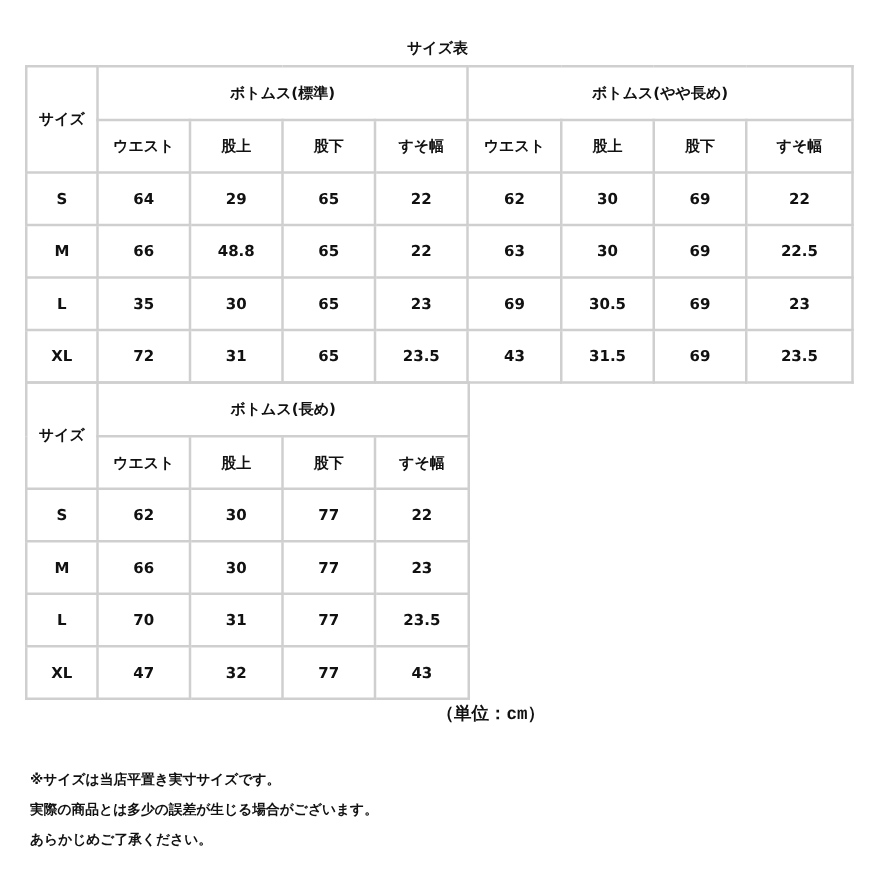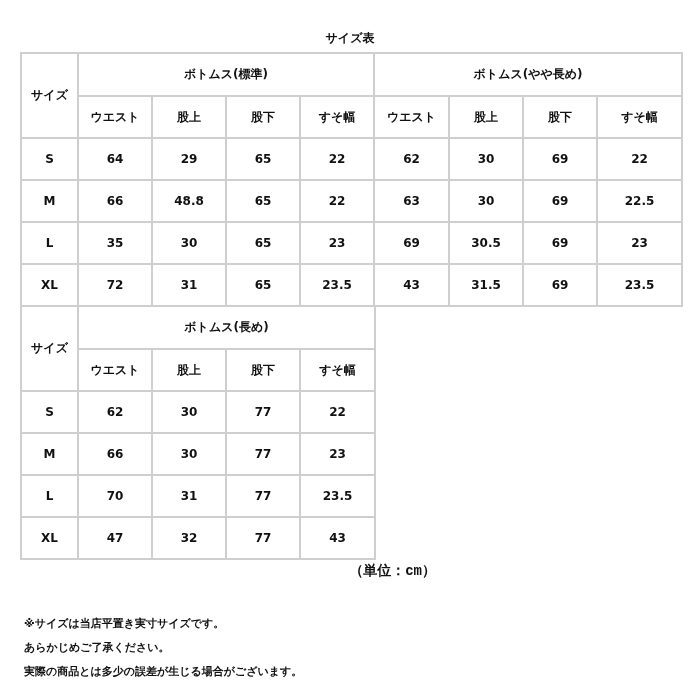--- a/index.html
+++ b/index.html
@@ -146,15 +146,15 @@
     <td>77</td>
     <td>43</td>
   </tr>
 </tbody>
   </table>
 
 <div class="unit">（単位：cm）</div>
 
 <div class="notes">
   <div>※サイズは当店平置き実寸サイズです。</div>
+  <div>実際の商品とは多少の誤差が生じる場合がございます。</div>
   <div>あらかじめご了承ください。</div>
-  <div>実際の商品とは多少の誤差が生じる場合がございます。</div>
 </div>
 
 </body></html>

